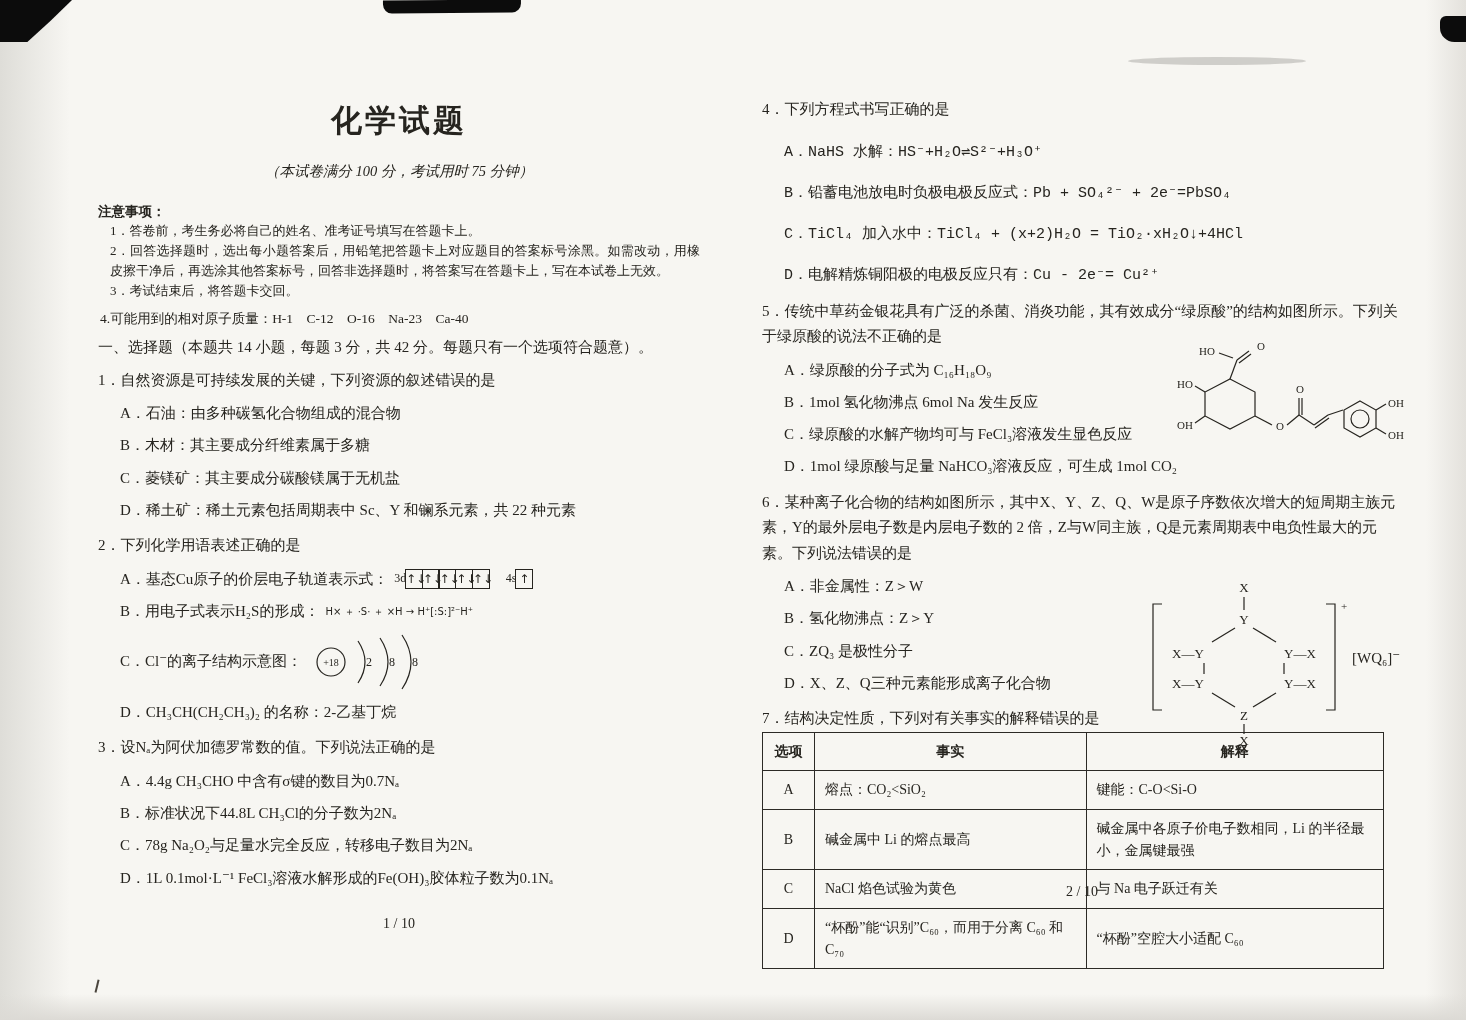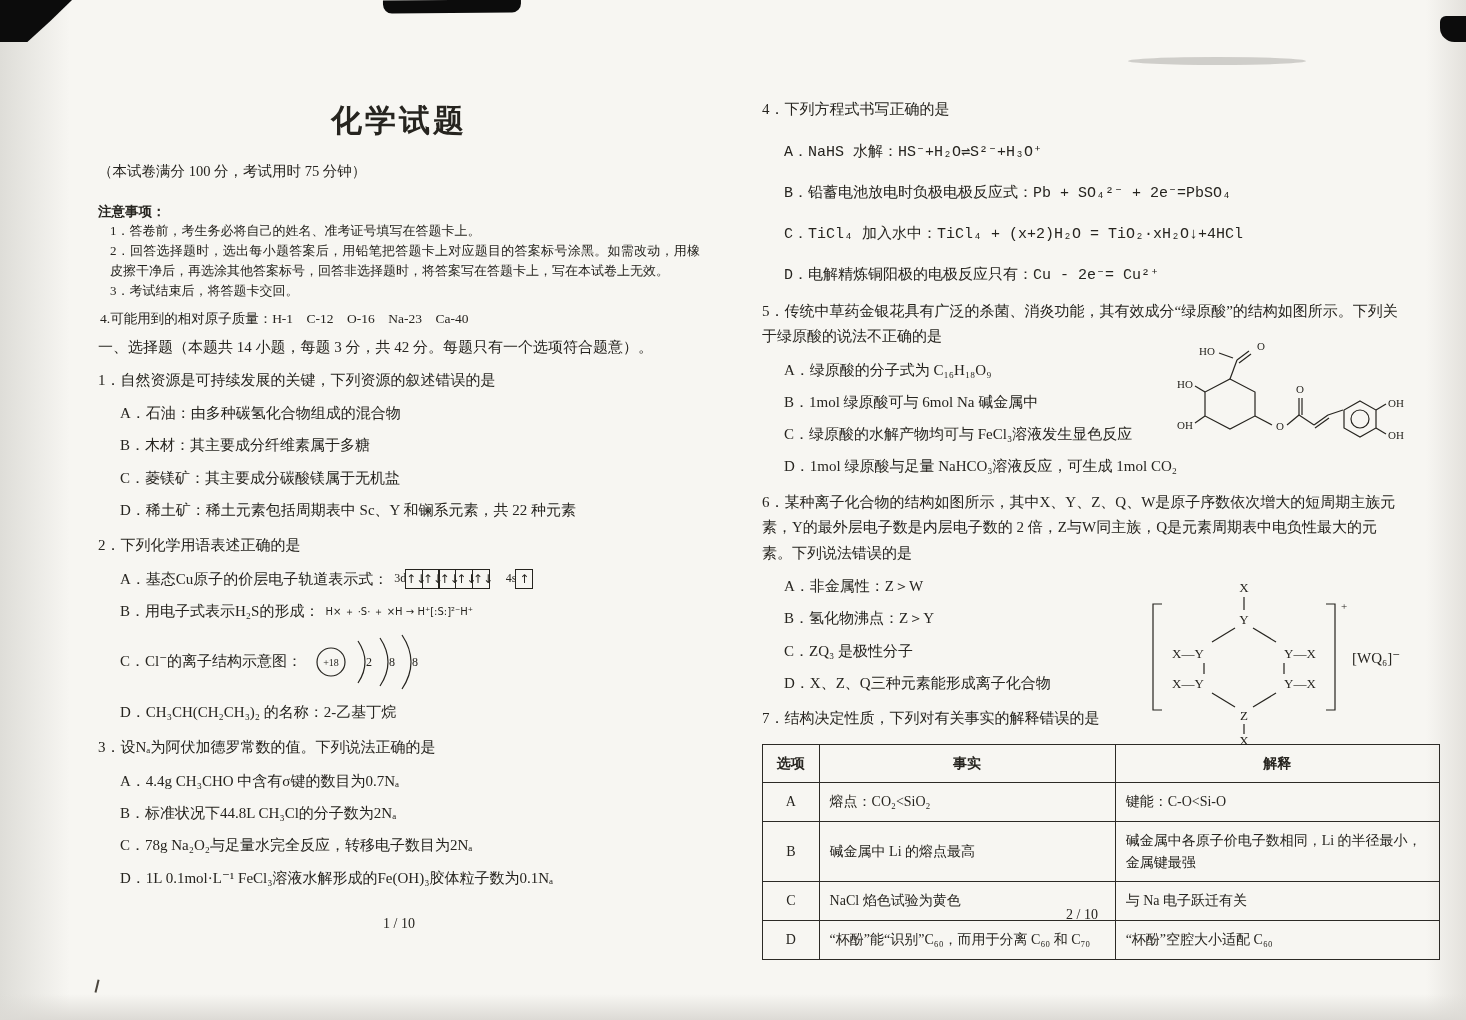--- a/index.html
+++ b/index.html
@@ -24,21 +24,21 @@
   .art2 { left:383px; top:0; width:138px; height:13px; border-radius:0 0 9px 9px; transform:rotate(-0.5deg); }
   .art3 { left:1440px; top:16px; width:26px; height:26px; border-radius:6px 0 0 55%; }
   .art4 { left:1128px; top:57px; width:178px; height:8px; background:rgba(70,66,60,.22); border-radius:50%; }
   .art5 { left:96px; top:980px; width:5px; height:13px; background:transparent; border-left:2px solid #4a453d; transform:rotate(14deg); }
 
   .col { position:absolute; }
   .col-left  { left:98px;  top:100px; width:602px; }
   .col-right { left:762px; top:86px;  width:640px; }
 
   .title { text-align:center; font-size:31px; font-weight:700; letter-spacing:3px; }
-  .subtitle { font-size:14.5px; margin-top:20px; }
+  .subtitle { text-align:center; font-size:14.5px; margin-top:20px;font-style:italic; }
   .notice-title { font-size:13.5px; font-weight:700; margin-top:22px; }
   .notice { font-size:13px; line-height:1.55; padding-left:12px; text-align:justify; }
   .prewrap { white-space:pre-wrap; padding-left:2px; margin-top:8px; font-size:13.5px; }
   .section { font-size:15px; font-weight:400; margin-top:10px; }
   .stem { font-size:15px; line-height:1.7; margin-top:11px; }
   .opt  { font-size:15px; line-height:1.55; margin-top:9px; margin-left:22px; }
   .opt-sp { margin-top:18px;font-family:Liberation Mono, monospace; }
   .optflex { display:flex; align-items:center; }
 
   
@@ -53,29 +53,29 @@
   .shell-svg { vertical-align:middle; margin-left:6px; }
   svg text { fill:#26241f; }
   svg .ln { stroke:#26241f; stroke-width:1.2; fill:none; }
 
   .rel { position:relative; }
   .q5-structure { position:absolute; right:-8px; top:34px; }
   .q6-diagram   { position:absolute; right:-6px; top:80px; }
   .opts-narrow  { width:430px; }
   .opts-narrow6 { width:340px; }
 
-  table.facts { border-collapse:collapse; margin-top:12px; width:678px; font-size:14px; }
+  table.facts { border-collapse:collapse; width:622px; font-size:14px; }
   table.facts th, table.facts td { border:1.2px solid #2c2a26; padding:8px 10px; line-height:1.55; }
   table.facts th { font-weight:700; text-align:center; }
   table.facts td.c { text-align:center; width:52px; }
   table.facts td.fact { width:272px; }
   table.facts td.exp  { width:298px; }
 
   .footer-left  { position:absolute; left:98px;  top:916px; width:602px; text-align:center; font-size:14px; }
-  .footer-right { position:absolute; left:762px; top:907px; width:640px; text-align:center; font-size:14px; }
+  .footer-right { position:absolute; left:762px; top:884px; width:640px; text-align:center; font-size:14px; }
 </style>
 </head>
 <body>
 
 <div class="sheet">
   <div class="art art1"></div>
   <div class="art art2"></div>
   <div class="art art3"></div>
   <div class="art art4"></div>
   <div class="art art5"></div>
@@ -165,21 +165,21 @@
       <div class="opt opt-sp">A．NaHS 水解：HS⁻+H₂O⇌S²⁻+H₃O⁺</div>
       <div class="opt opt-sp">B．铅蓄电池放电时负极电极反应式：Pb + SO₄²⁻ + 2e⁻=PbSO₄</div>
       <div class="opt opt-sp">C．TiCl₄ 加入水中：TiCl₄ + (x+2)H₂O = TiO₂·xH₂O↓+4HCl</div>
       <div class="opt opt-sp">D．电解精炼铜阳极的电极反应只有：Cu - 2e⁻= Cu²⁺</div>
     </div>
 
     <div class="rel">
       <div class="stem">5．传统中草药金银花具有广泛的杀菌、消炎功能，其有效成分“绿原酸”的结构如图所示。下列关于绿原酸的说法不正确的是</div>
       <div class="opts-narrow">
         <div class="opt">A．绿原酸的分子式为 C₁₆H₁₈O₉</div>
-        <div class="opt">B．1mol 绿原酸可与 6mol Na 碱金属中</div>
+        <div class="opt">B．1mol 氢化物沸点 6mol Na 发生反应</div>
         <div class="opt">C．绿原酸的水解产物均可与 FeCl₃溶液发生显色反应</div>
         <div class="opt">D．1mol 绿原酸与足量 NaHCO₃溶液反应，可生成 1mol CO₂</div>
       </div>
       <svg class="q5-structure" width="235" height="128" viewBox="0 0 235 128">
 
         <polygon class="ln" points="55,46 80,59 80,83 55,96 30,83 30,59"></polygon>
 
         <line class="ln" x1="55" y1="46" x2="62" y2="27"></line>
         <line class="ln" x1="62" y1="27" x2="74" y2="18"></line>
         <line class="ln" x1="64" y1="30" x2="76" y2="21"></line>

